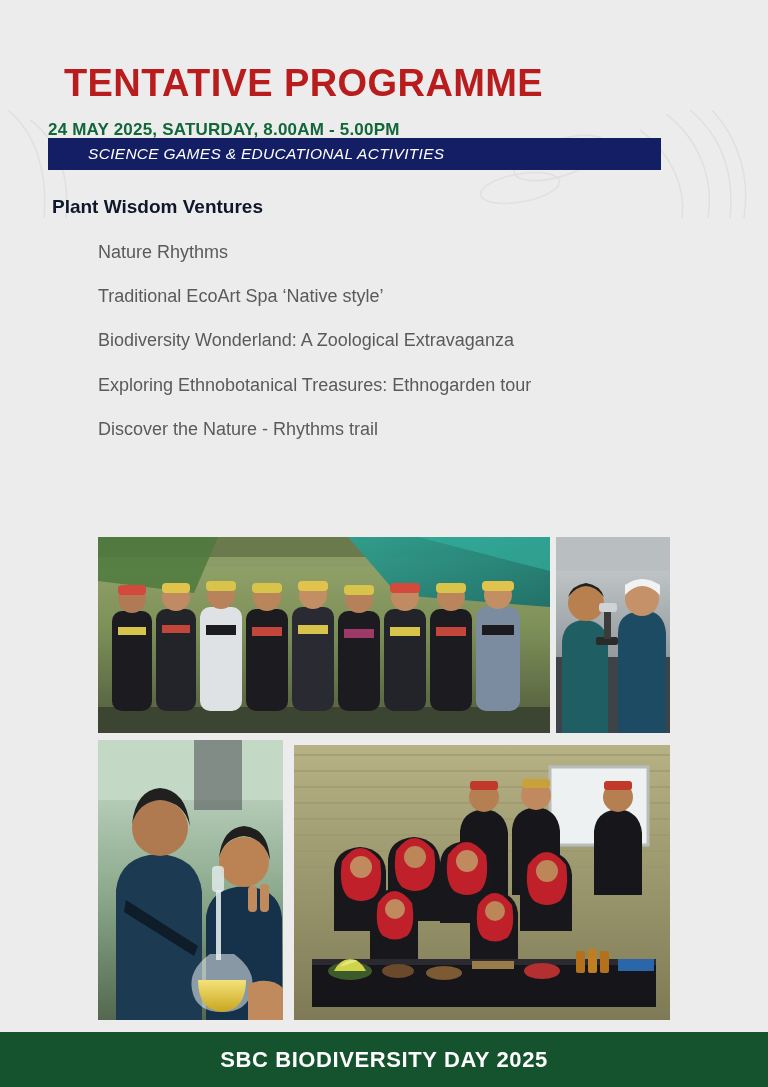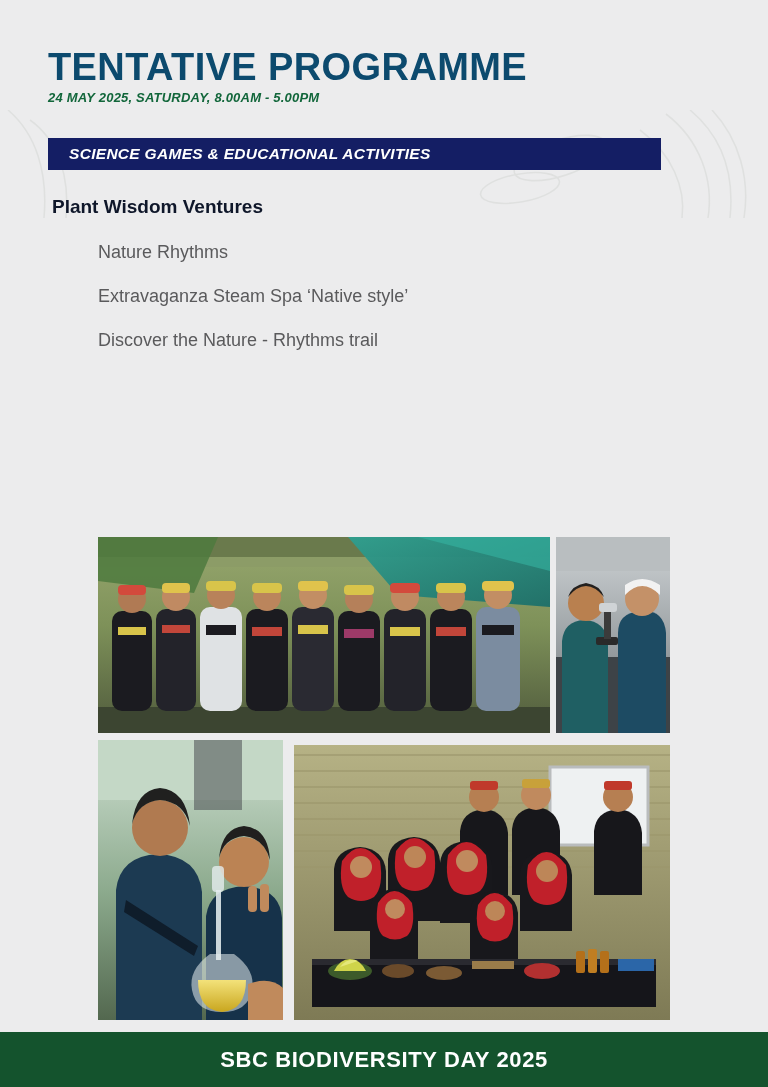--- a/index.html
+++ b/index.html
@@ -34,51 +34,50 @@
 
   .title-block {
     position: absolute;
     left: 48px;
     top: 48px;
     width: 700px;
   }
   .main-title {
     font-size: 38px;
     font-weight: bold;
-    color: #0c4a6e;
+    color: #b91c1c;
     letter-spacing: 0.4px;
     line-height: 1.05;
-    margin: 0;
+    margin: 16px;
   }
   .sub-title {
     margin-top: 2px;
-    font-size: 13px;
+    font-size: 17px;
     font-weight: bold;
     color: #11663a;
     letter-spacing: 0.2px;
-    font-style: italic;
   }
 
   .section-band {
     position: absolute;
     left: 48px;
     top: 138px;
     width: 613px;
     height: 32px;
     background: #141e64;
     display: flex;
     align-items: center;
   }
   .section-band-label {
     color: #ffffff;
     font-style: italic;
-    font-weight: bold;
+    font-weight: normal;
     font-size: 15.5px;
     letter-spacing: 0.3px;
-    padding-left: 21px;
+    padding-left: 40px;
     text-align: right;
   }
 
   .group-heading {
     position: absolute;
     left: 52px;
     top: 196px;
     font-size: 19px;
     font-weight: bold;
     color: #0f172a;
@@ -168,21 +167,23 @@
   </div>
 
   <div class="section-band">
     <div class="section-band-label">SCIENCE GAMES &amp; EDUCATIONAL ACTIVITIES</div>
   </div>
 
   <div class="group-heading">Plant Wisdom Ventures</div>
 
   <div class="item-list">
     <div class="item">Nature Rhythms</div>
-    <div class="item">Extravaganza Steam Spa ‘Native style’</div>
+    <div class="item">Traditional EcoArt Spa ‘Native style’</div>
+    <div class="item">Biodiversity Wonderland: A Zoological Extravaganza</div>
+    <div class="item">Exploring Ethnobotanical Treasures: Ethnogarden tour</div>
     <div class="item">Discover the Nature - Rhythms trail</div>
   </div>
 
   <div class="collage">
 
     <div class="photo p1">
       <svg viewBox="0 0 452 196" preserveAspectRatio="none">
         <defs>
           <linearGradient id="g1bg" x1="0" y1="0" x2="0" y2="1">
             <stop offset="0%" stop-color="#98a86f"></stop>

